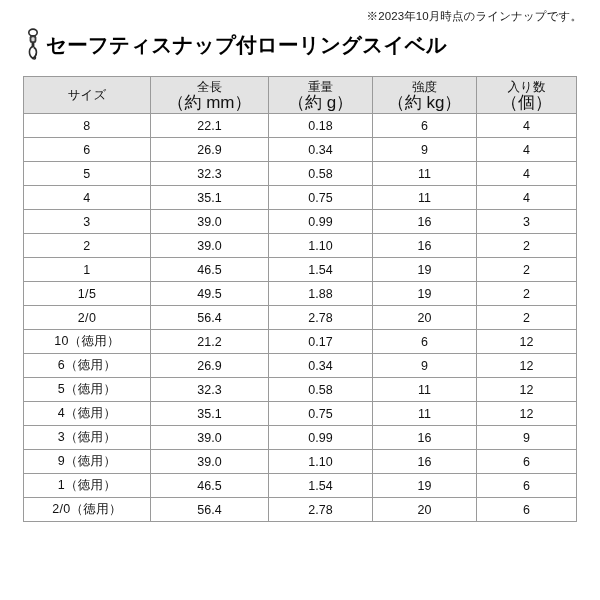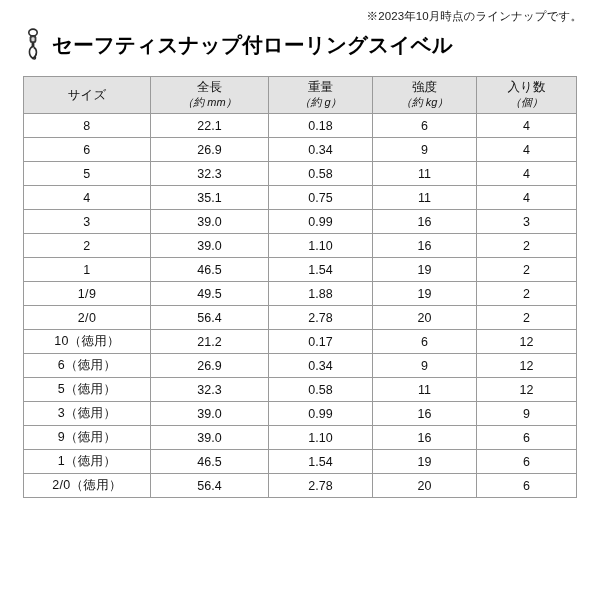--- a/index.html
+++ b/index.html
@@ -25,21 +25,20 @@
     text-align: right;
     font-size: 11.5px;
     color: #1a1a1a;
     letter-spacing: 0.1px;
     margin: 0 2px 2px 0;
     line-height: 16px;
   }
   .title-row {
     display: flex;
     align-items: center;
-    gap: 6px;
     margin: 0 0 12px 4px;
     height: 38px;
   }
   .swivel-icon {
     width: 26px;
     height: 34px;
     flex: 0 0 26px;
     display: block;
   }
   .title-text {
@@ -66,22 +65,21 @@
   }
   table.spec thead th {
     background: #e3e3e3;
     height: 36px;
     font-weight: normal;
     line-height: 15px;
     font-size: 12.5px;
   }
   table.spec thead th .sub {
     display: block;
-    font-size: 11px;
-    font-style: italic;
+    font-size: 17px;
   }
   table.spec tbody td.size {
     letter-spacing: 0.3px;
   }
   col.c-size { width: 127px; }
   col.c-len  { width: 118px; }
   col.c-wt   { width: 104px; }
   col.c-str  { width: 104px; }
   col.c-qty  { width: 100px; }
 </style>
@@ -180,21 +178,21 @@
           <td>2</td>
         </tr>
         <tr>
           <td class="size">1</td>
           <td>46.5</td>
           <td>1.54</td>
           <td>19</td>
           <td>2</td>
         </tr>
         <tr>
-          <td class="size">1/9</td>
+          <td class="size">1/5</td>
           <td>49.5</td>
           <td>1.88</td>
           <td>19</td>
           <td>2</td>
         </tr>
         <tr>
           <td class="size">2/0</td>
           <td>56.4</td>
           <td>2.78</td>
           <td>20</td>
@@ -215,20 +213,27 @@
           <td>12</td>
         </tr>
         <tr>
           <td class="size">5（徳用）</td>
           <td>32.3</td>
           <td>0.58</td>
           <td>11</td>
           <td>12</td>
         </tr>
         <tr>
+          <td class="size">4（徳用）</td>
+          <td>35.1</td>
+          <td>0.75</td>
+          <td>11</td>
+          <td>12</td>
+        </tr>
+        <tr>
           <td class="size">3（徳用）</td>
           <td>39.0</td>
           <td>0.99</td>
           <td>16</td>
           <td>9</td>
         </tr>
         <tr>
           <td class="size">9（徳用）</td>
           <td>39.0</td>
           <td>1.10</td>

